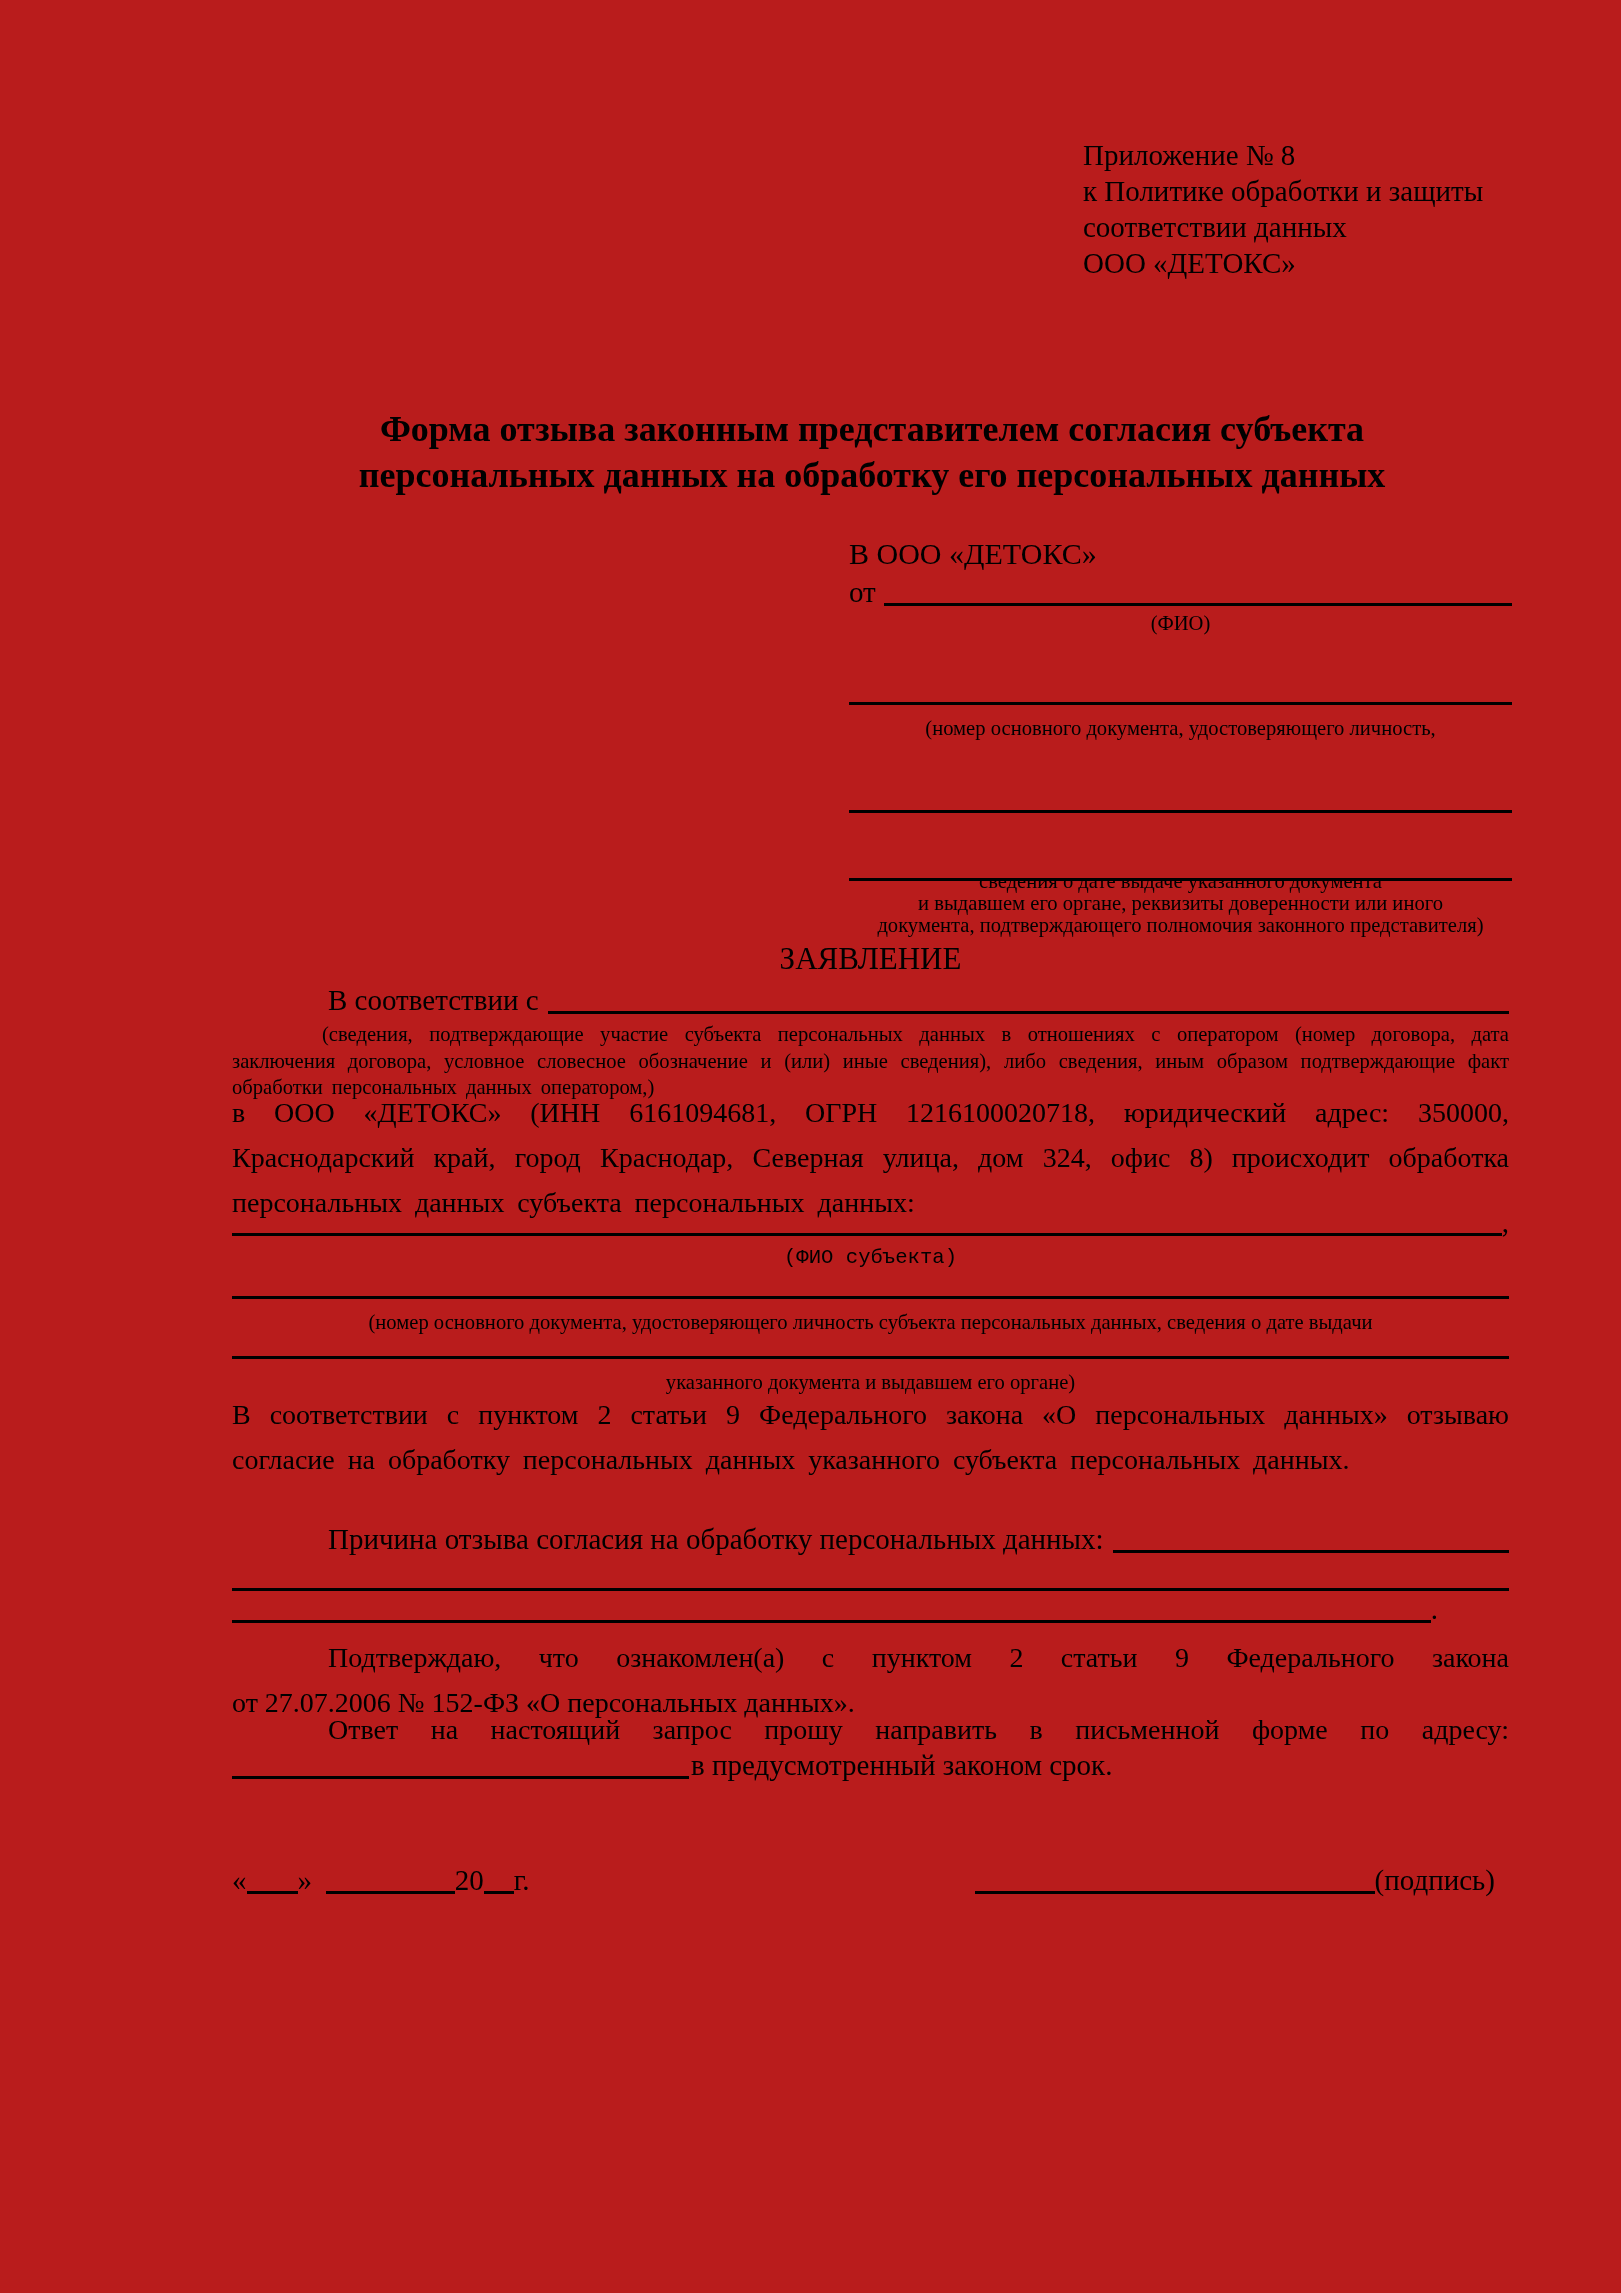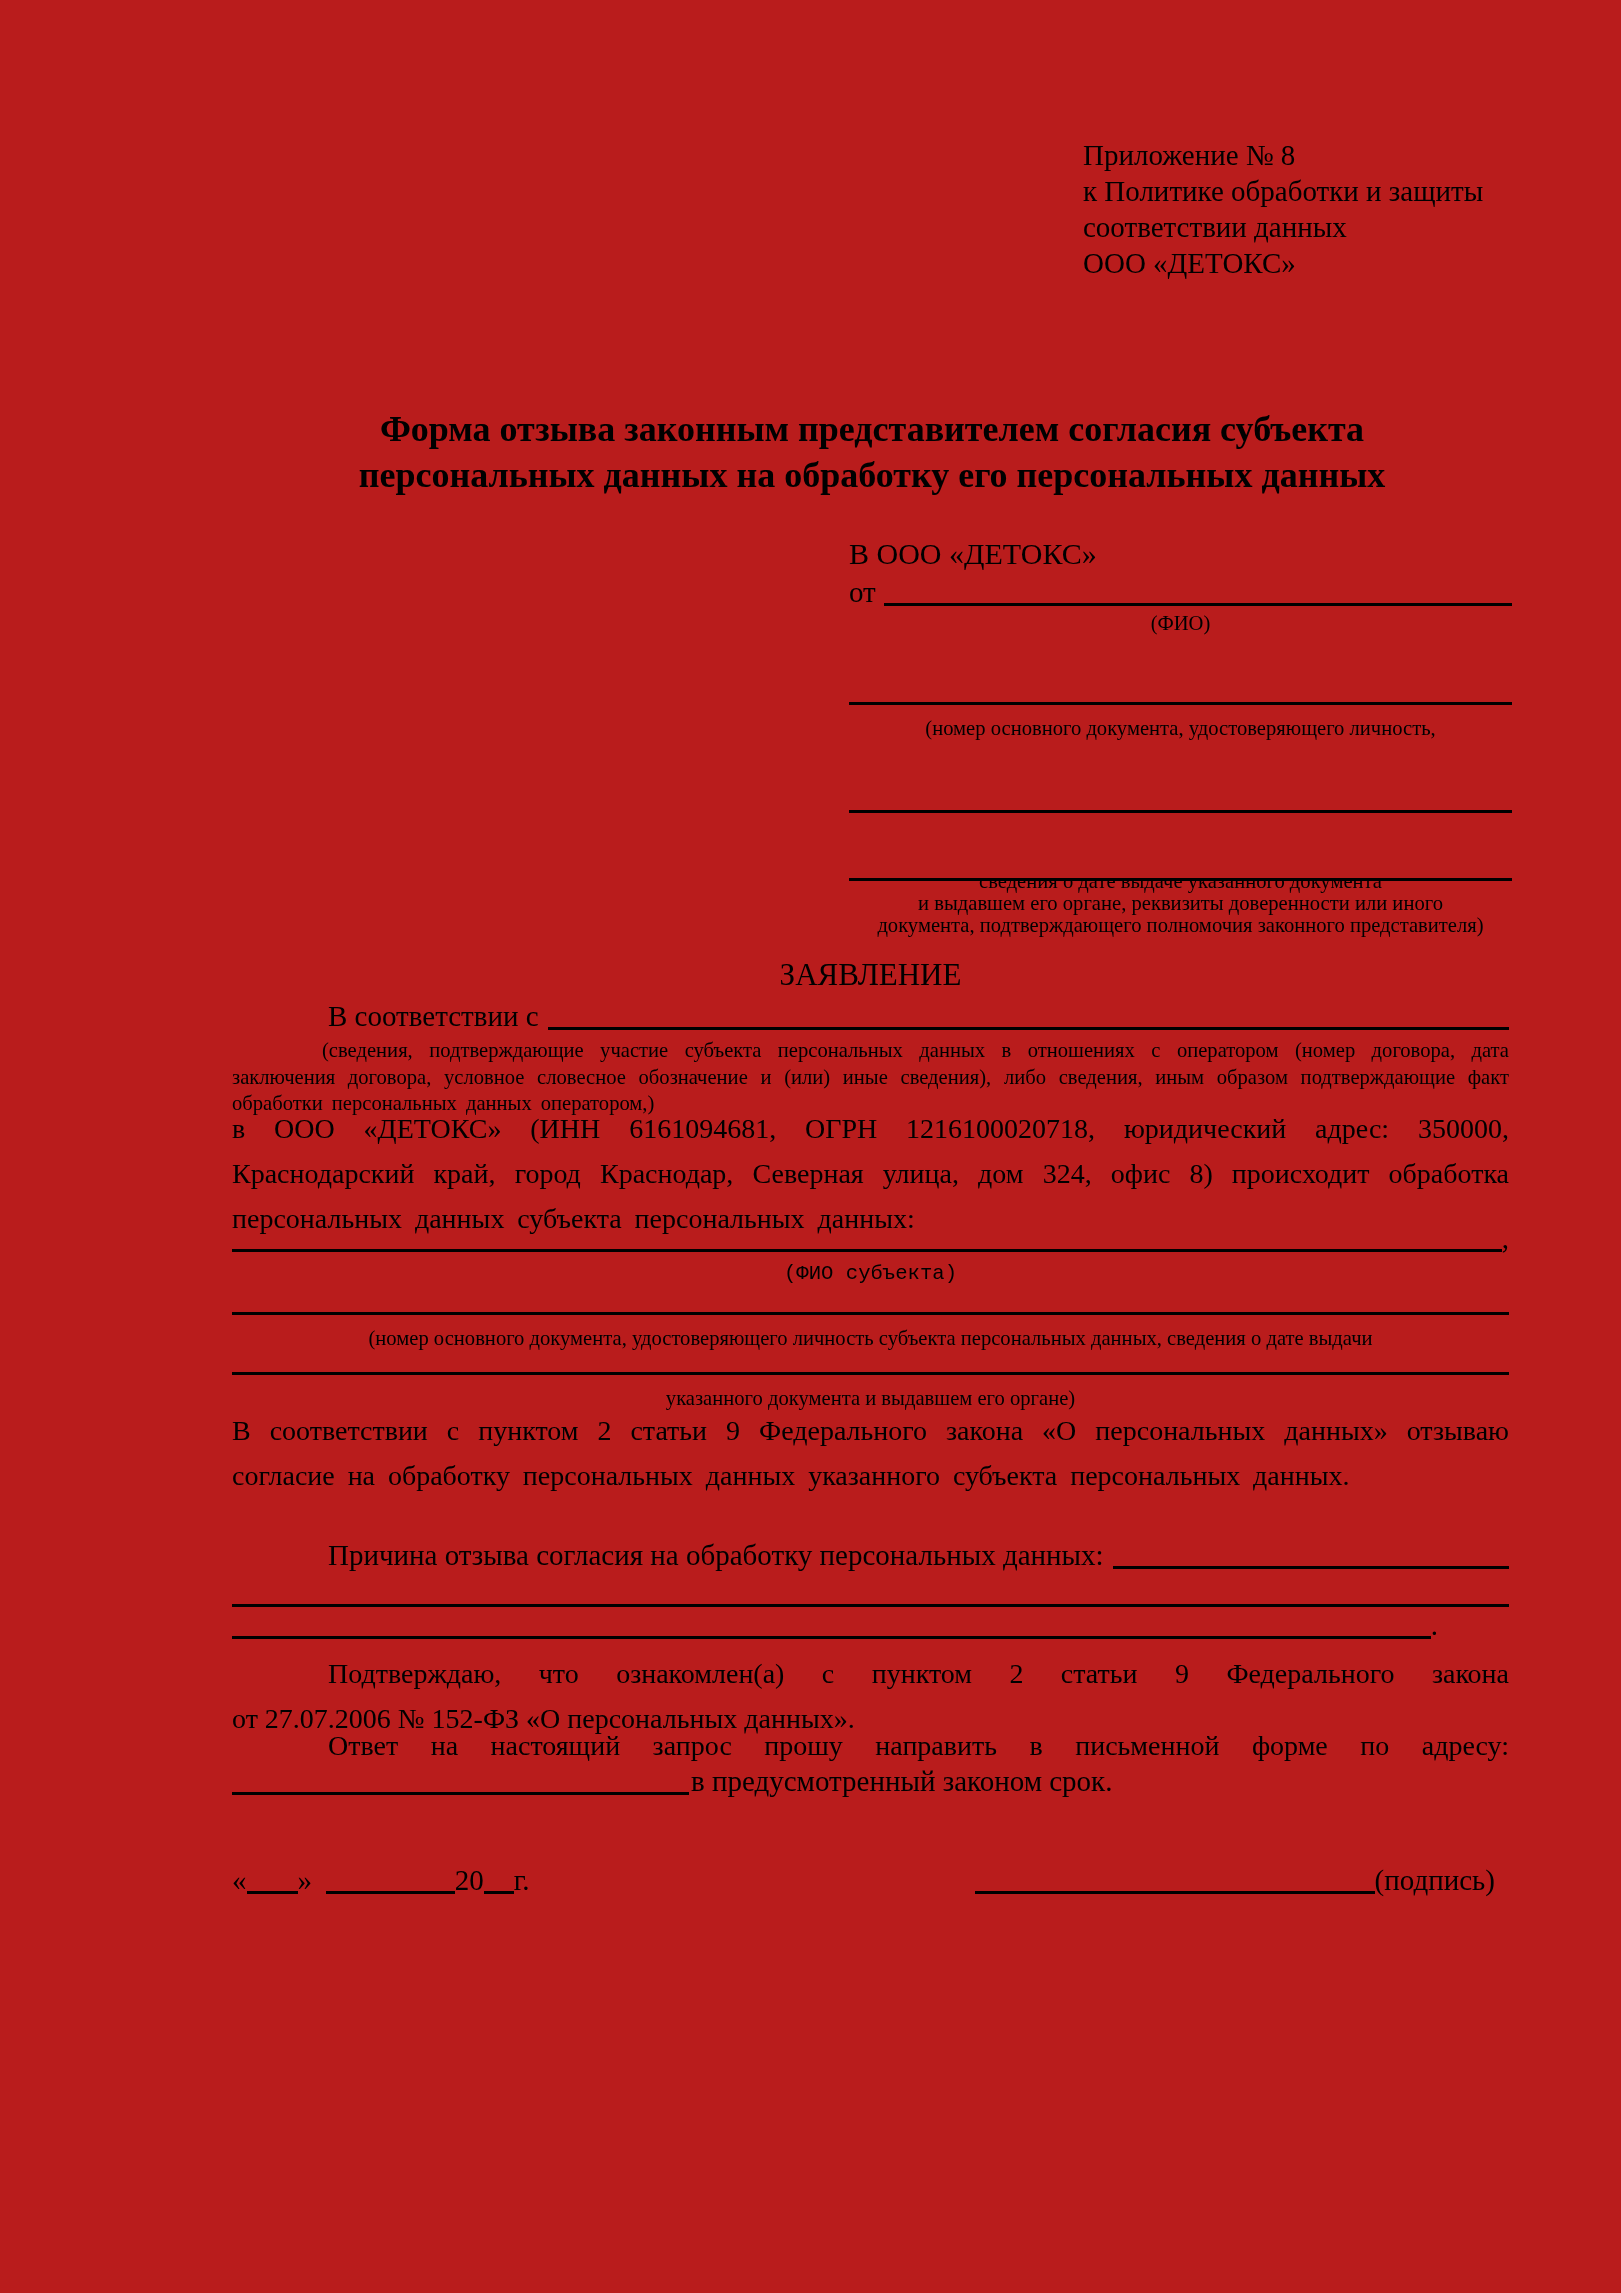--- a/index.html
+++ b/index.html
@@ -30,21 +30,21 @@
   .center { text-align:center; }
   .hr { border-top:3.9px solid #000; height:0; }
   .row { display:flex; align-items:flex-end; font-size:29px; }
   .fill { flex:1 1 auto; border-bottom:3.9px solid #000; margin-bottom:2.9px; }
   .useg { border-bottom:3.9px solid #000; margin-bottom:2.9px; }
   .body30 { font-size:28px; line-height:45px; }
   .just { text-align:justify; word-spacing:5.9px; }
   .capjust { text-align:justify; word-spacing:3.9px; }
 
   
-  .main { left:232px; top:16px; width:1277px; height:1612px; }
+  .main { left:232px; top:0; width:1277px; height:1612px; }
   .main > div { position:absolute; left:0; right:0; }
   .heading { top:941px; font-size:31px; text-align:center; }
   .acc-row { top:980px; height:37px; padding-left:96px; }
   .acc-row .fill { margin-left:9.8px; }
   .cap-contract { top:1021px; text-indent:90px; }
   .p-operator { top:1090px; }
   .fio-row { top:1202px; height:37px; }
   .cap-fio { top:1245px;font-family:Liberation Mono, monospace; }
   .hr-doc1 { top:1296px; }
   .cap-doc1 { top:1309px; }

